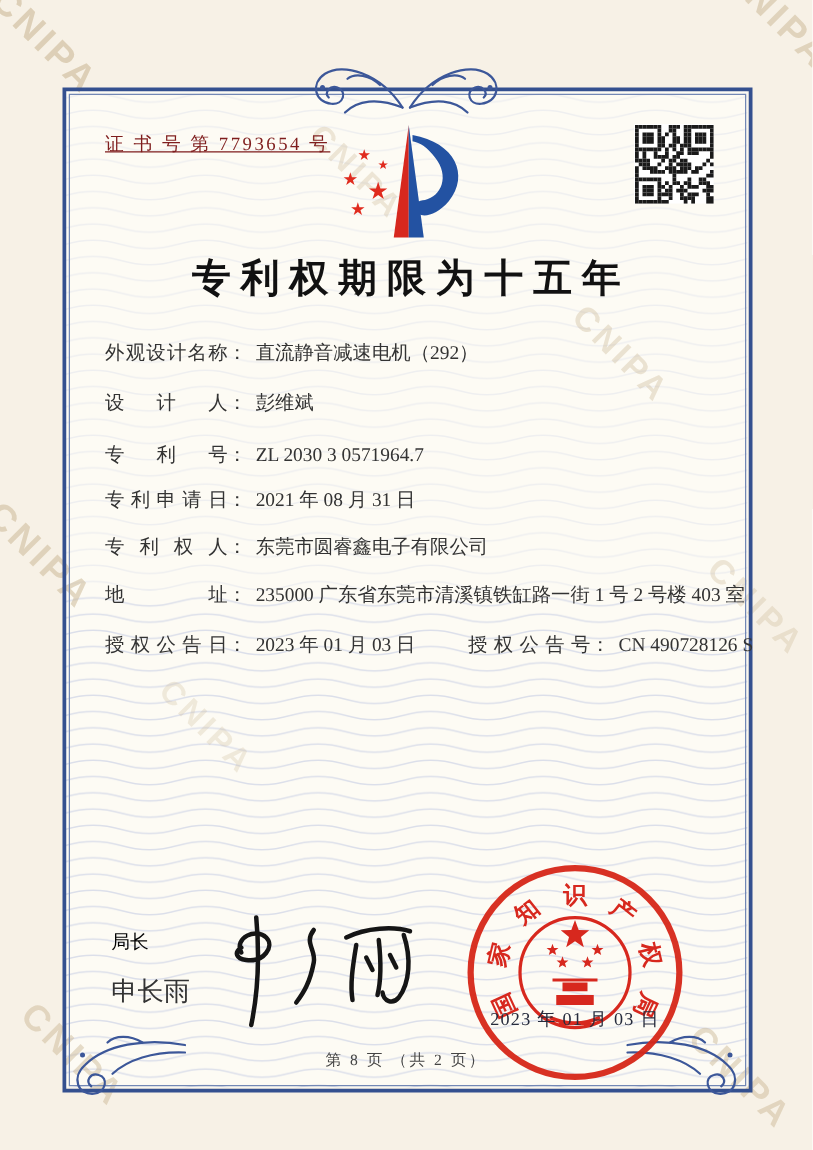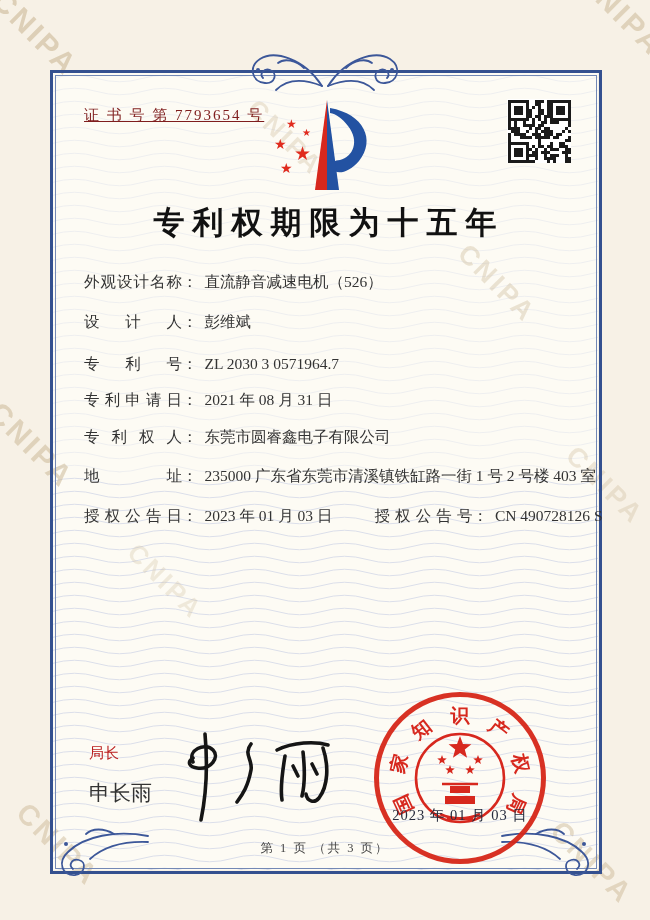--- a/index.html
+++ b/index.html
@@ -23,21 +23,21 @@
   .logo .star{position:absolute;color:#e02b1e;line-height:1;}
   .qr{position:absolute;left:507px;top:99px;width:64px;height:64px;}
   .title{position:absolute;left:0;right:0;top:202px;text-align:center;font-size:31px;
          font-weight:700;letter-spacing:8px;padding-left:8px;color:#111;}
   .field-row{position:absolute;left:84px;right:60px;font-size:15.5px;color:#333;white-space:nowrap;}
   .jlabel{display:inline-flex;justify-content:space-between;width:98px;vertical-align:bottom;}
   .colon{margin-right:7px;}
   .grp2{margin-left:42px;}
   .body-text{position:absolute;left:84px;right:74px;top:536px;font-size:15px;line-height:27.5px;color:#3b3b3b;}
   .body-text p{margin:0;text-indent:2em;}
-  .sig-title{position:absolute;left:89px;top:744px;font-size:15px;color:#b91c1c;}
+  .sig-title{position:absolute;left:89px;top:744px;font-size:15px;color:#000000;}
   .sig-name{position:absolute;left:89px;top:779px;font-size:21px;color:#333;text-align:center;}
   .sig-hand{position:absolute;left:165px;top:728px;}
   
   .seal{position:absolute;left:374px;top:692px;width:172px;height:172px;z-index:6;}
   .seal-ring{position:absolute;inset:0;border:5px solid rgba(214,38,23,.95);border-radius:50%;}
   .seal-char{position:absolute;left:50%;top:50%;width:24px;margin-left:-12px;margin-top:-12px;
              height:24px;text-align:center;font-size:19px;font-weight:700;color:#d7281e;}
   .seal-date{position:absolute;left:360px;top:806px;width:200px;text-align:center;font-size:14.5px;
              letter-spacing:1px;color:#262b3c;z-index:7;}
   .page-ind{position:absolute;left:0;right:0;top:840px;text-align:center;font-size:12.5px;
@@ -375,21 +375,21 @@
     <div class="title">专利权期限为十五年</div>
 
     <div class="field-row" style="top:272px">
       <span class="jlabel">
           <span>外</span>
           <span>观</span>
           <span>设</span>
           <span>计</span>
           <span>名</span>
           <span>称</span>
-        </span><span class="colon">：</span><span>直流静音减速电机（526）</span>
+        </span><span class="colon">：</span><span>直流静音减速电机（292）</span>
     </div>
     <div class="field-row" style="top:312px">
       <span class="jlabel">
           <span>设</span>
           <span>计</span>
           <span>人</span>
         </span><span class="colon">：</span><span>彭维斌</span>
     </div>
     <div class="field-row" style="top:354px">
       <span class="jlabel">
@@ -482,16 +482,16 @@
           <path d="M30,64 L66,64" fill="none" stroke-width="2.4"></path>
           <rect x="38" y="66" width="20" height="7" stroke="none"></rect>
           <rect x="33" y="76" width="30" height="8" stroke="none"></rect>
           <path d="M28,94 Q48,103 68,94" fill="none" stroke-width="3"></path>
           <path d="M35,99 L61,99" fill="none" stroke-width="2"></path>
         </g>
       </svg>
     </div>
     <div class="seal-date">2023 年 01 月 03 日</div>
 
-    <div class="page-ind">第 1 页 （共 3 页）</div>
+    <div class="page-ind">第 8 页 （共 2 页）</div>
 
   </div>
 </div>
 
 </body></html>

